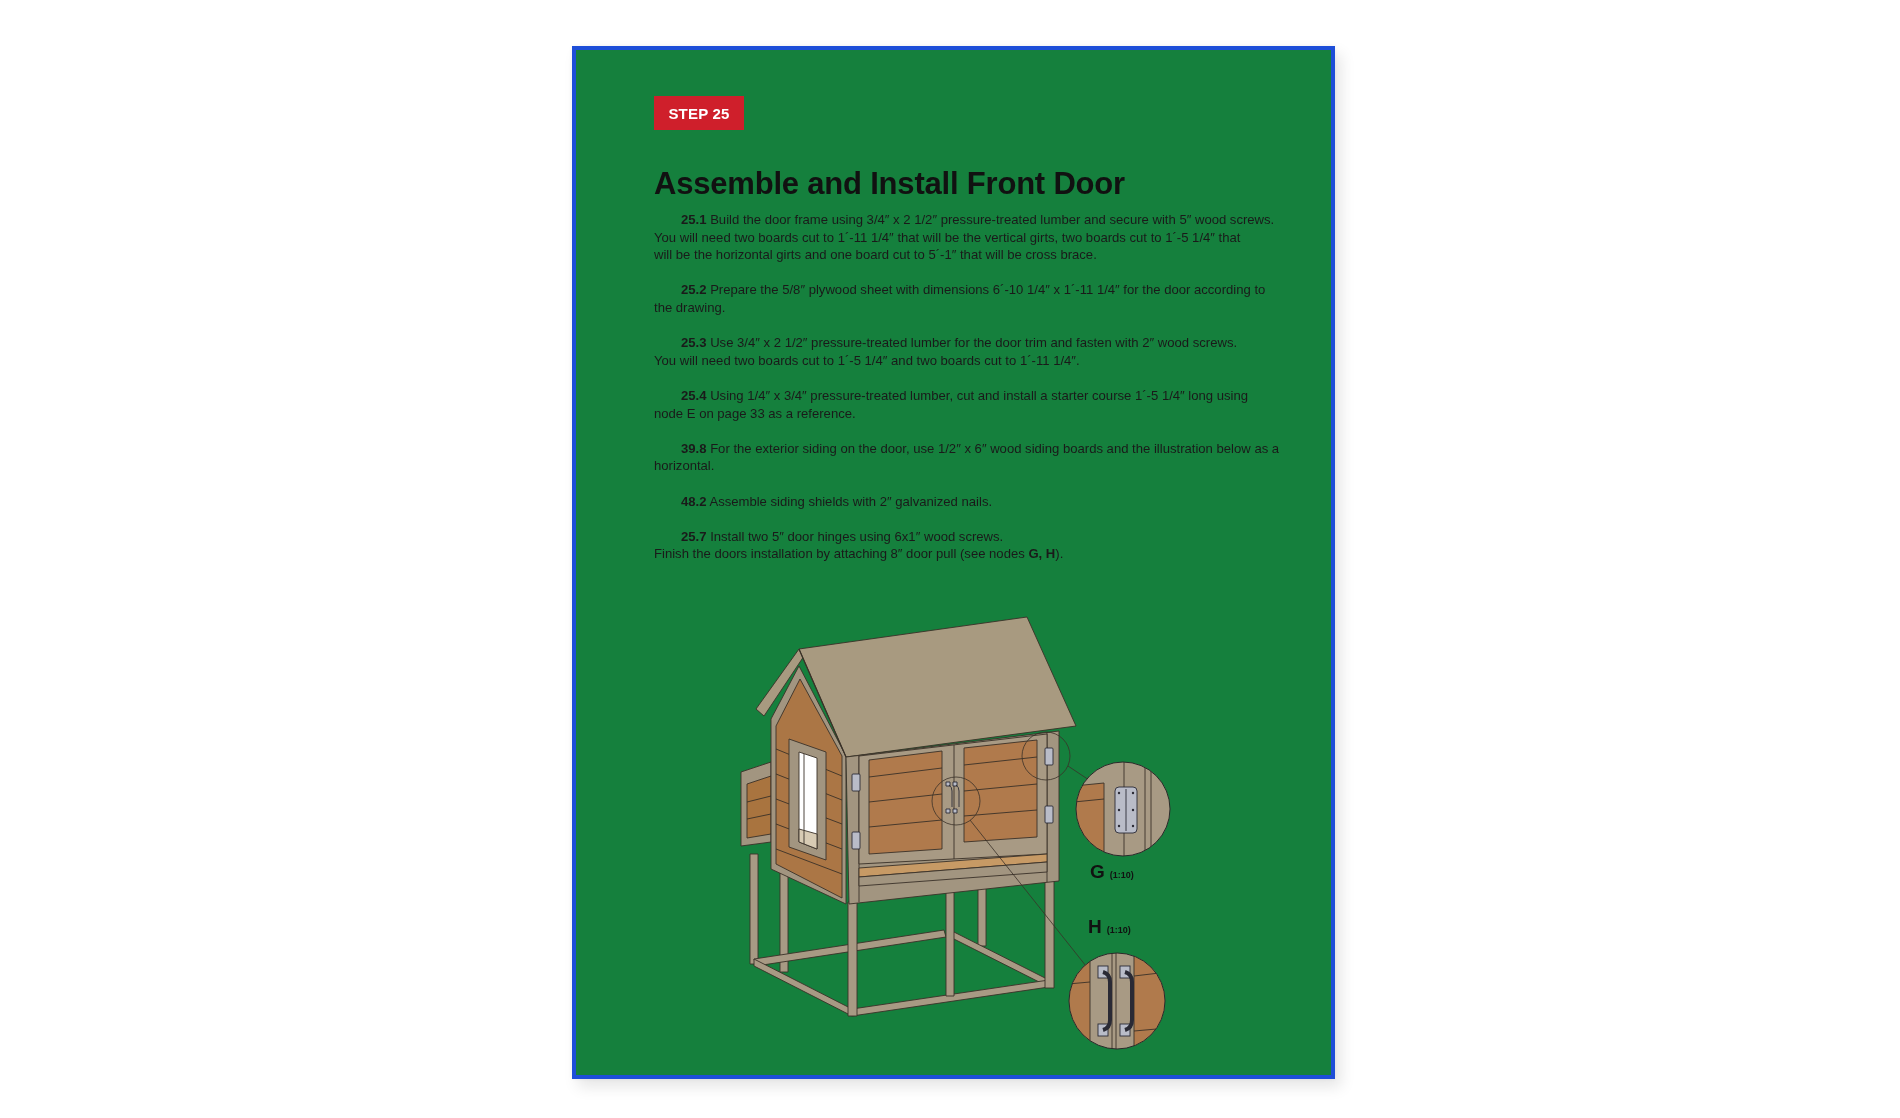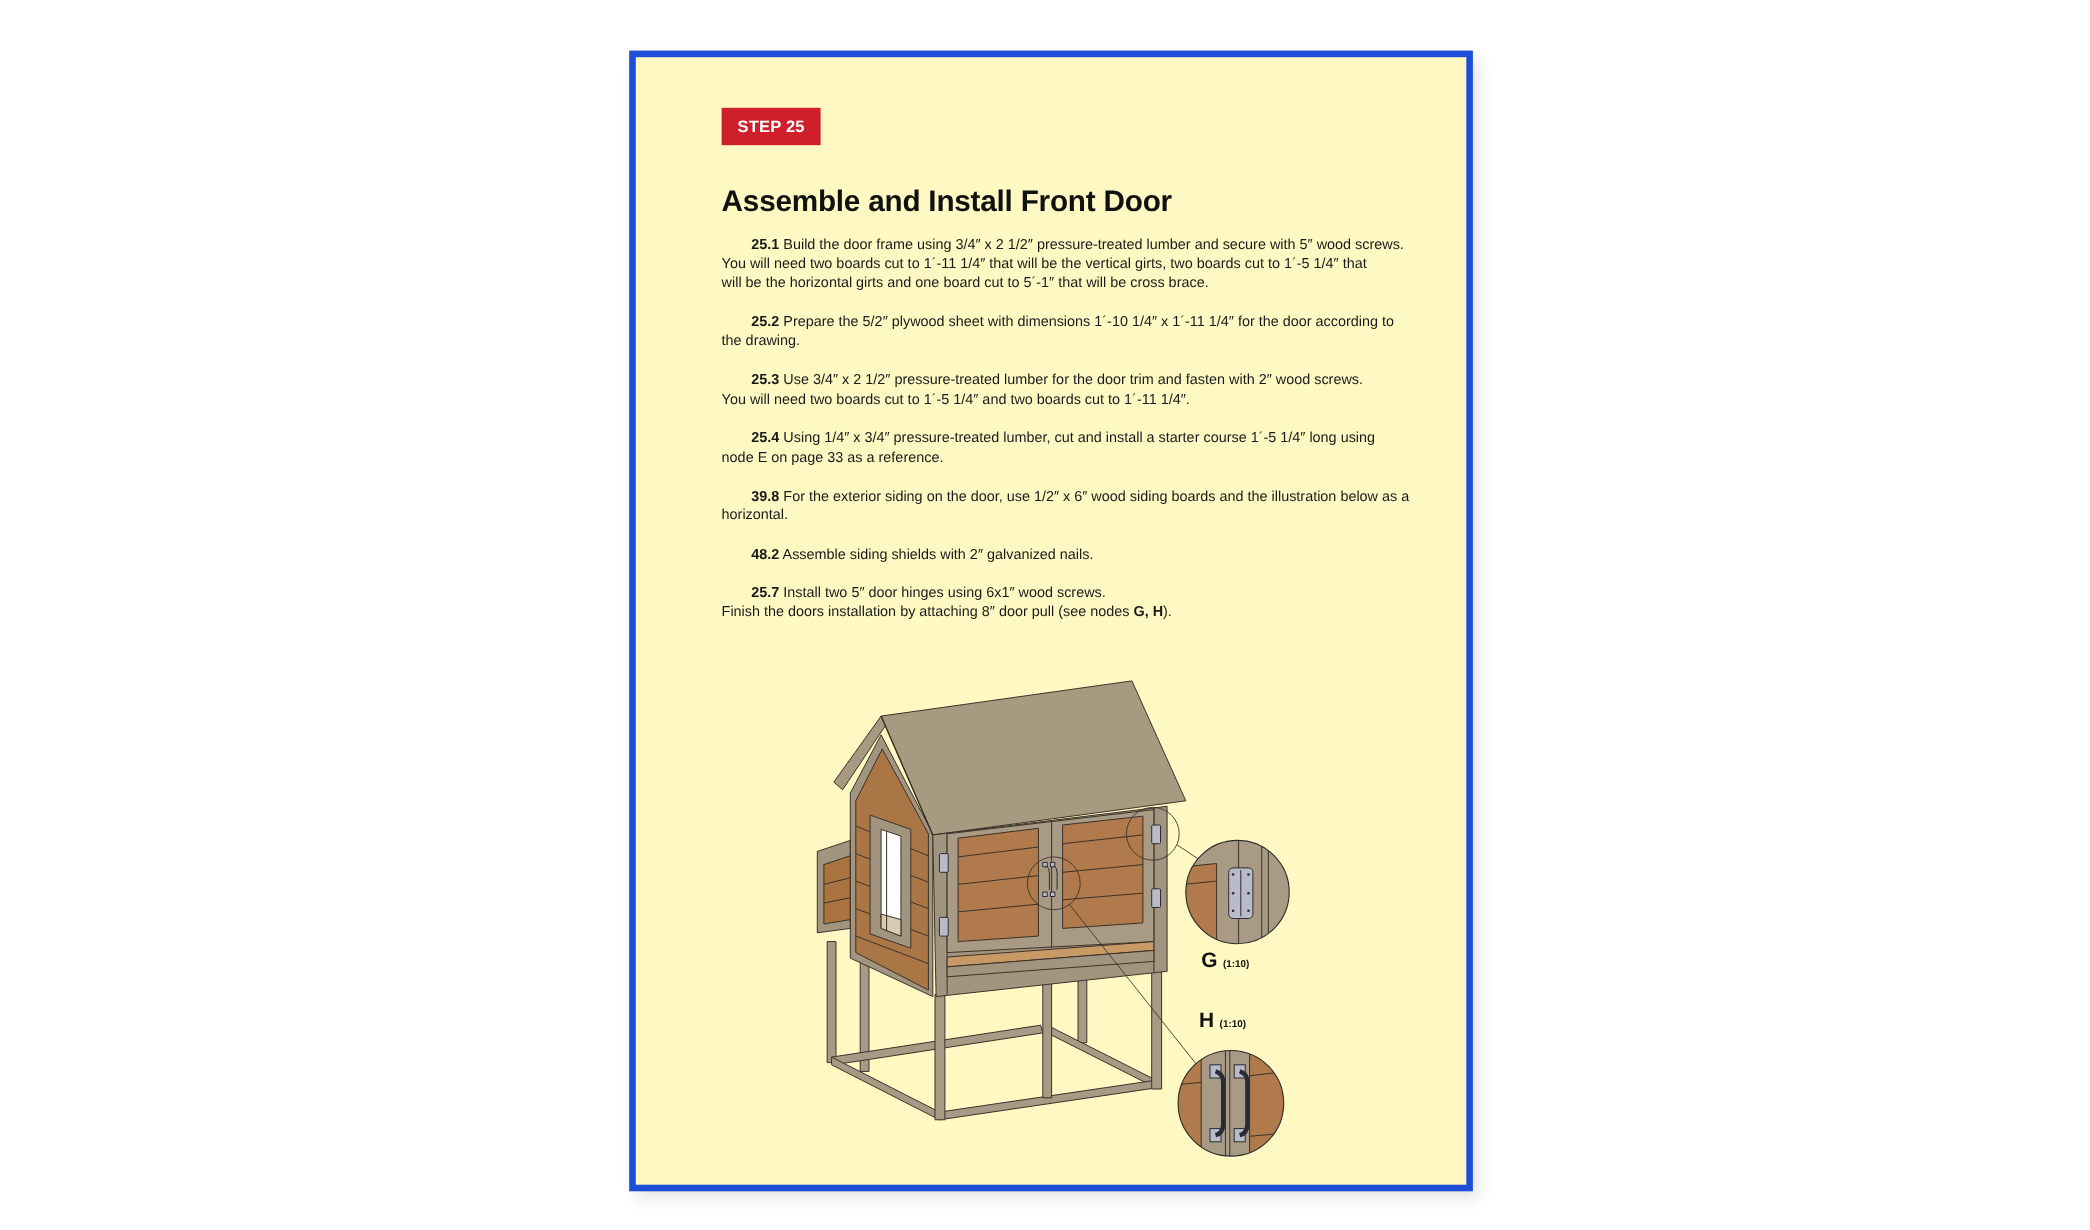--- a/index.html
+++ b/index.html
@@ -2,33 +2,33 @@
 <html><head>
 <meta charset="utf-8">
 <style>
   html, body { margin:0; padding:0; }
   body {
     width:1900px; height:1118px; background:#ffffff; position:relative; overflow:hidden;
     font-family:"Liberation Sans", sans-serif;
   }
   .page {
     position:absolute; left:572px; top:46px; width:755px; height:1025px;
-    background:#fef9c3;
-    border:6px solid #1d4ed8;
+    background:#15803d;
+    border:4px solid #1d4ed8;
     box-shadow: 6px 8px 14px rgba(0,0,0,0.10), 0 0 4px rgba(0,0,0,0.05);
   }
   .badge {
     position:absolute; left:78px; top:46px; width:90px; height:34px;
     background:#cf1f2b; color:#fff;
     font-family:"Liberation Sans", sans-serif; font-weight:bold; font-size:15px;
     display:flex; align-items:center; justify-content:center; letter-spacing:0.2px;
   }
   .title {
     position:absolute; left:78px; top:116px; margin:0;
-    font-family:"Liberation Sans", sans-serif; font-weight:bold; font-size:27px; color:#111;
+    font-family:"Liberation Sans", sans-serif; font-weight:bold; font-size:31px; color:#111;
     letter-spacing:-0.2px;
   }
   .body {
     position:absolute; left:78px; top:161px; width:640px;
     font-family:"Liberation Sans Narrow","Liberation Sans", sans-serif;
     font-size:13.1px; line-height:17.6px; color:#1a1a1a;
   }
   .para { margin:0 0 17.6px 0; }
   .para .num { font-weight:bold;margin-left:27px; }
   .para .line { display:block; }
@@ -47,21 +47,21 @@
   <div class="badge">STEP 25</div>
   <h1 class="title">Assemble and Install Front Door</h1>
 
   <div class="body">
     <p class="para">
       <span class="line"><span class="num">25.1</span> <span>Build the door frame using 3/4″ x 2 1/2″ pressure-treated lumber and secure with 5″ wood screws.</span></span>
       <span class="line">You will need two boards cut to 1´-11 1/4″ that will be the vertical girts, two boards cut to 1´-5 1/4″ that</span>
       <span class="line">will be the horizontal girts and one board cut to 5´-1″ that will be cross brace.</span>
     </p>
     <p class="para">
-      <span class="line"><span class="num">25.2</span> <span>Prepare the 5/2″ plywood sheet with dimensions 1´-10 1/4″ x 1´-11 1/4″ for the door according to</span></span>
+      <span class="line"><span class="num">25.2</span> <span>Prepare the 5/8″ plywood sheet with dimensions 6´-10 1/4″ x 1´-11 1/4″ for the door according to</span></span>
       <span class="line">the drawing.</span>
     </p>
     <p class="para">
       <span class="line"><span class="num">25.3</span> <span>Use 3/4″ x 2 1/2″ pressure-treated lumber for the door trim and fasten with 2″ wood screws.</span></span>
       <span class="line">You will need two boards cut to 1´-5 1/4″ and two boards cut to 1´-11 1/4″.</span>
     </p>
     <p class="para">
       <span class="line"><span class="num">25.4</span> <span>Using 1/4″ x 3/4″ pressure-treated lumber, cut and install a starter course 1´-5 1/4″ long using</span></span>
       <span class="line">node E on page 33 as a reference.</span>
     </p>

